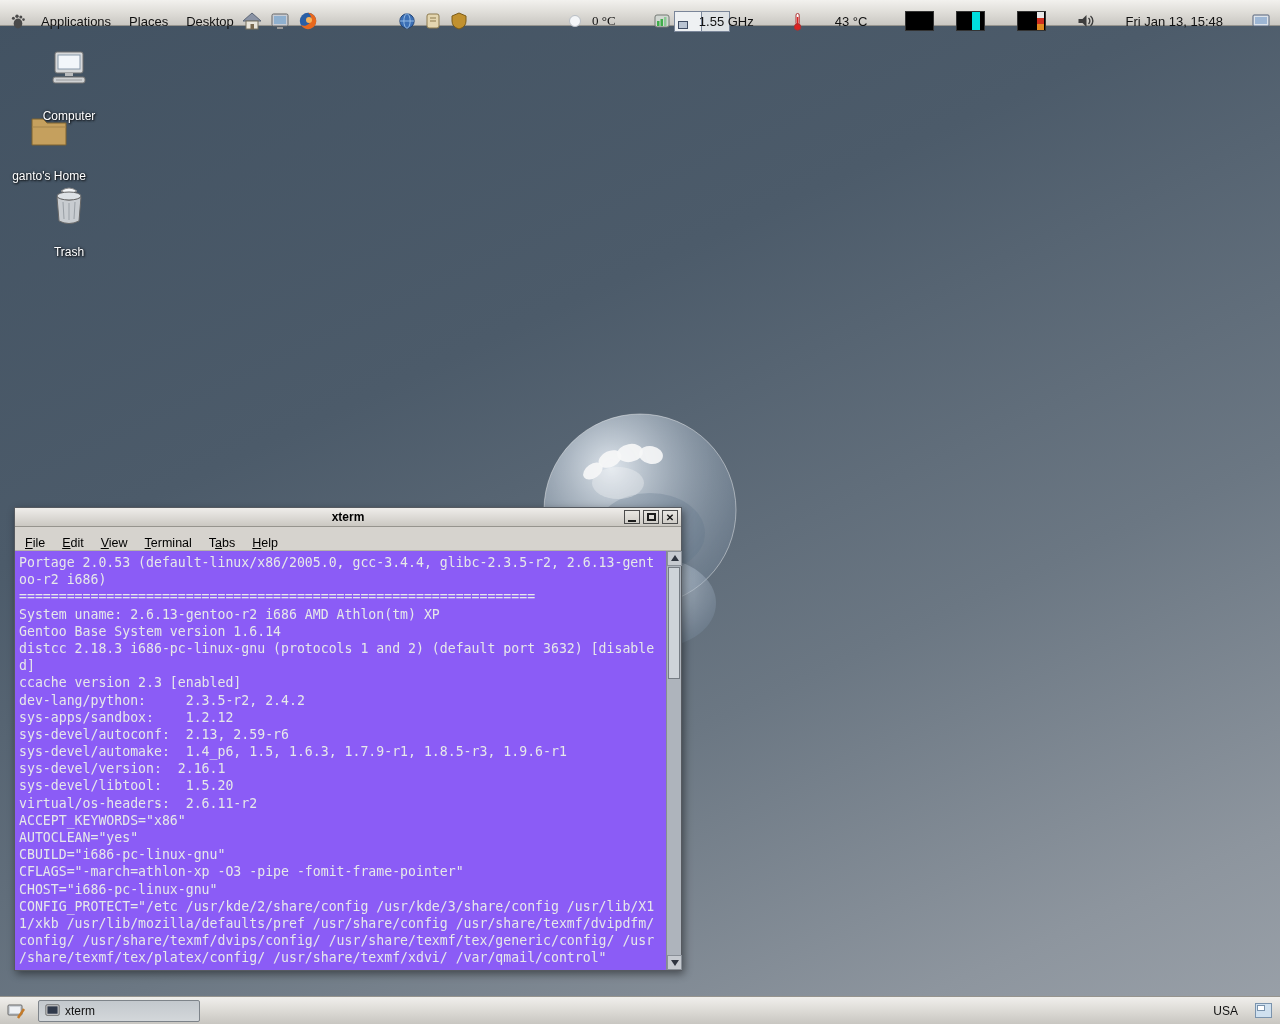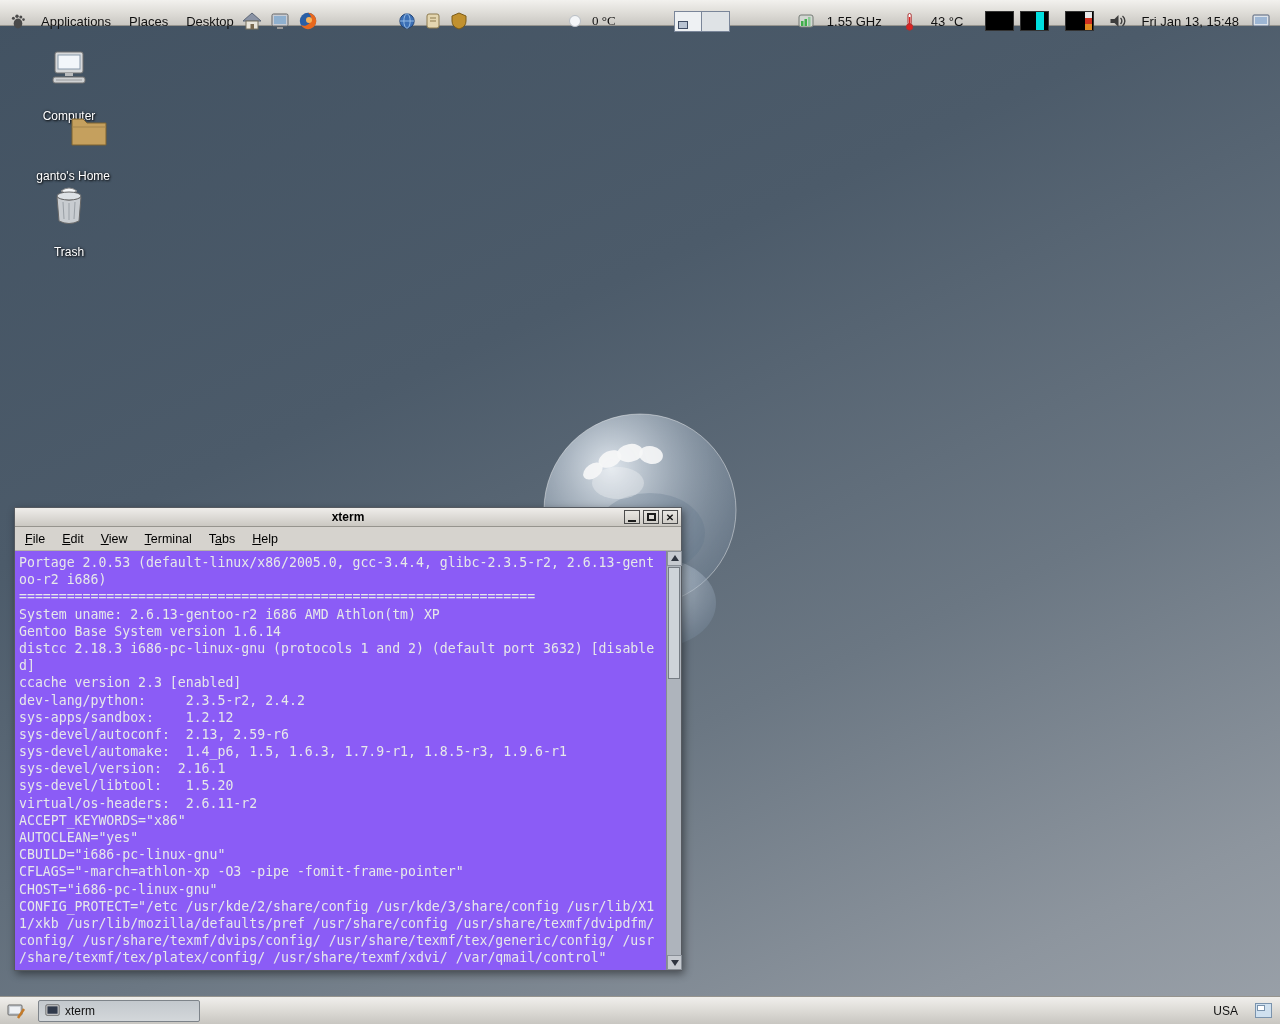--- a/index.html
+++ b/index.html
@@ -58,21 +58,21 @@
   .wbuttons { position:absolute; right:3px; top:2px; display:flex; gap:3px; }
   .wbtn {
     width:16px; height:14px; border:1px solid #4c4c4c;
     background:linear-gradient(#e9e7e3,#d0cdc7);
     display:flex; align-items:center; justify-content:center;
     font-size:10px; font-weight:bold; color:#111; cursor:default;
   }
   .glyph-min { width:8px; height:2px; background:#1c1c1c; margin-top:7px; }
   .glyph-max { width:9px; height:8px; border:2px solid #1c1c1c; }
   .menubar {
-    height:24px; display:flex; align-items:center; padding-left:10px;
+    height:24px; display:flex; align-items:flex-end; padding-left:10px;
     background:#d6d3ce; border-bottom:1px solid #b4b1ab; font-size:12.5px; color:#000;
   }
   .wmenu-item { margin-right:17px; cursor:default; }
   .wmenu-item u { text-decoration:underline; }
   .term-wrap { position:relative; background:#8b5cf6; }
   .term-text { padding:3px 18px 3px 4px; min-height:412px; }
   .tline {
     font-family:"DejaVu Sans Mono", monospace;
     font-size:13.2px; line-height:17.2px; height:17.2px;
     color:#e6e8ea; white-space:pre;
@@ -201,21 +201,21 @@
 
   <div class="tp-cluster" style="left:674px;">
     <div class="pager">
       <div class="pager-cell">
           <div class="mini-window"></div>
         </div>
       <div class="pager-cell"></div>
     </div>
   </div>
 
-  <div class="tp-cluster" style="right:6px; gap:4px;">
+  <div class="tp-cluster" style="right:6px; gap:20px;">
     <span class="applet-icon">
       <svg width="16" height="16" viewBox="0 0 16 16">
           <rect x="1" y="2" width="14" height="12" rx="2" fill="#d2d7d2" stroke="#747a74"></rect>
           <rect x="3" y="8" width="2.5" height="5" fill="#3fae4a"></rect>
           <rect x="6.5" y="6" width="2.5" height="7" fill="#3fae4a"></rect>
           <rect x="10" y="4" width="2.5" height="9" fill="#8bc996"></rect>
         </svg>
     </span>
     <span class="tp-text">1.55 GHz</span>
     <span class="applet-icon" style="margin-left:10px;">
@@ -258,21 +258,21 @@
   <svg width="42" height="40" viewBox="0 0 42 40">
     <rect x="7" y="2" width="28" height="21" rx="2" fill="#d6d8da" stroke="#6e6e6e"></rect>
     <rect x="10" y="5" width="22" height="14" fill="#f2f6fa" stroke="#8899aa"></rect>
     <rect x="17" y="23" width="8" height="3" fill="#b9bbbd"></rect>
     <rect x="5" y="27" width="32" height="6" rx="2" fill="#cfd1d3" stroke="#6e6e6e"></rect>
     <line x1="8" y1="30" x2="34" y2="30" stroke="#9a9c9e"></line>
   </svg>
   <div class="dlabel">Computer</div>
 </div>
 
-<div class="dicon" style="left:20px; top:114px;text-align:right;">
+<div class="dicon" style="left:4px; top:114px;">
   <svg width="42" height="36" viewBox="0 0 42 36">
     <path d="M4 8 l0 -3 h11 l4 4 h19 v22 h-34 z" fill="#c5a05e" stroke="#7d6230"></path>
     <path d="M4 13 h34" stroke="#a5854c"></path>
   </svg>
   <div class="dlabel">ganto's Home</div>
 </div>
 
 <div class="dicon" style="left:24px; top:186px;">
   <svg width="38" height="40" viewBox="0 0 38 40">
     <path d="M11 5 q8 -6 16 0 q-8 5 -16 0" fill="#f4f6f8" stroke="#888"></path>

